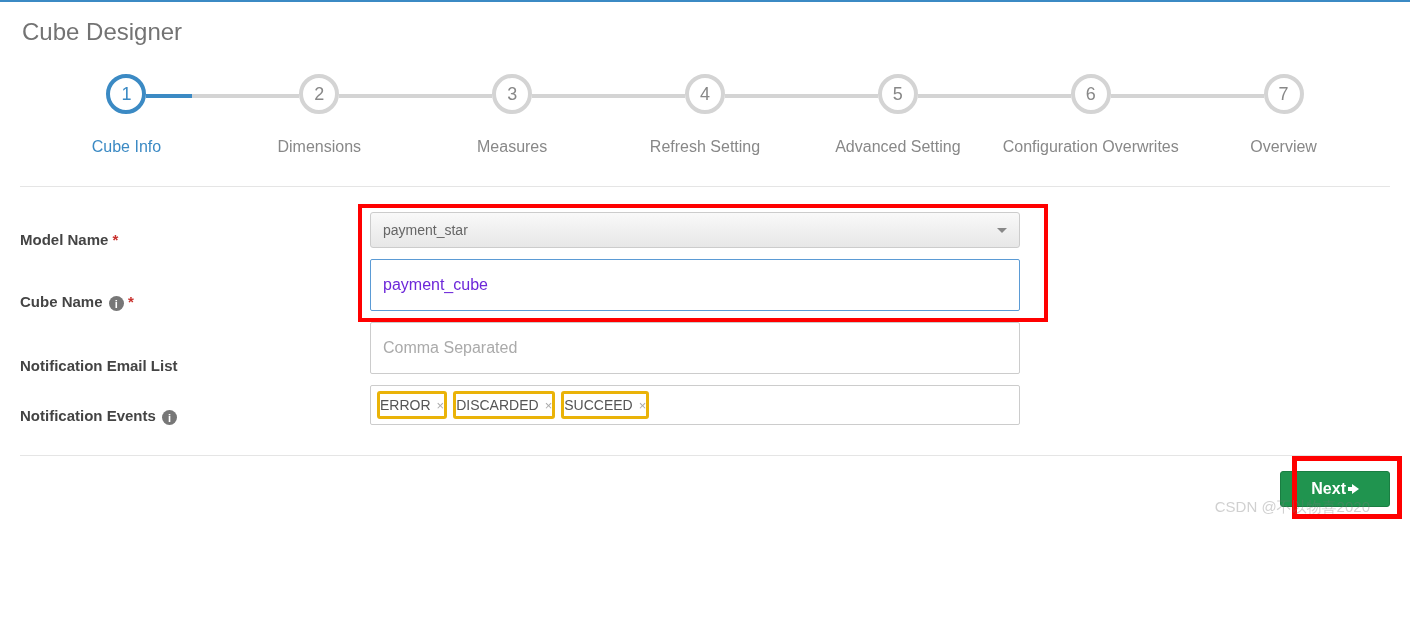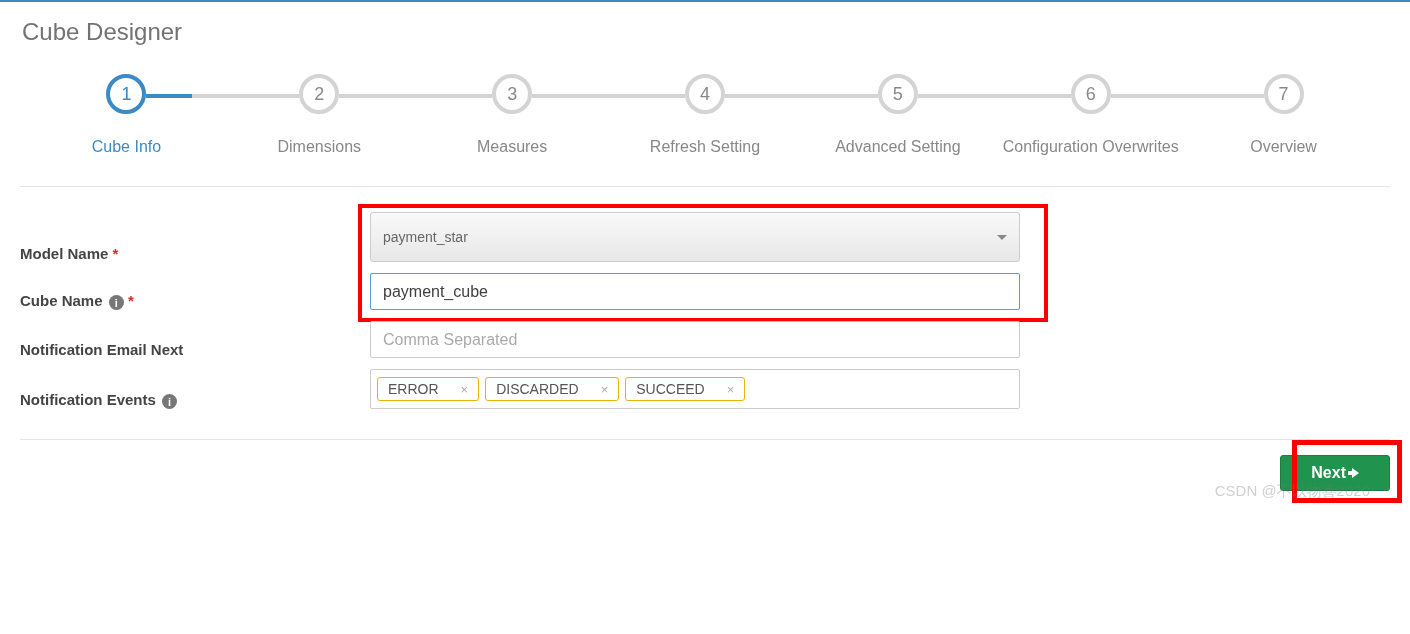--- a/index.html
+++ b/index.html
@@ -108,68 +108,68 @@
 
   .highlight-box-form {
     position: absolute;
     border: 4px solid #ff0000;
     pointer-events: none;
   }
   .hl-1 { left: 358px; top: -8px; width: 690px; height: 118px; }
 
   .select-box {
     width: 650px;
-    height: 50px;
+    height: 36px;
     border: 1px solid #ccc;
     border-radius: 3px;
     background: linear-gradient(#f9f9f9,#e7e7e7);
     display: flex;
     align-items: center;
     justify-content: space-between;
     padding: 0 12px;
     color: #666;
   }
   .caret-down {
     width: 0; height: 0;
     border-left: 5px solid transparent;
     border-right: 5px solid transparent;
     border-top: 5px solid #888;
   }
   .text-input {
     width: 650px;
-    height: 37px;
+    height: 52px;
     border: 1px solid #5b9bd5;
     border-radius: 2px;
     padding: 0 12px;
     font-size: 16px;
-    color: #404040;
+    color: #6d28d9;
     outline: none;
   }
   .text-input.plain { border-color: #ccc; }
   .text-input::placeholder { color: #aaa; }
   .tags-input {
     width: 650px;
     min-height: 40px;
     border: 1px solid #ccc;
     border-radius: 2px;
     padding: 4px 6px;
     display: flex;
     gap: 6px;
     align-items: center;
   }
   .tag {
-    border: 1px solid #eab308;
+    border: 3px solid #eab308;
     border-radius: 3px;
-    padding: 3px 10px;
+    padding: 3px 0;
     font-size: 14px;
     color: #555;
     background: #fff;
     display: flex;
     align-items: center;
-    gap: 22px;
+    gap: 6px;
   }
   .tag .x { color: #aaa; font-size: 13px; cursor: pointer; }
   .textarea {
     width: 650px;
     height: 70px;
     border: 1px solid #ccc;
     border-radius: 2px;
     resize: both;
     padding: 8px 12px;
     font-family: inherit;
@@ -301,21 +301,21 @@
       <span>Cube Name</span>
       <span class="info-icon">i</span>
       <span class="req">*</span>
     </div>
     <div class="control-wrap">
       <input type="text" class="text-input" value="payment_cube" style="">
     </div>
   </div>
 
   <div class="form-row">
-    <div class="form-label">Notification Email Next</div>
+    <div class="form-label">Notification Email List</div>
     <div class="control-wrap">
       <input type="text" class="text-input plain" placeholder="Comma Separated" style="">
     </div>
   </div>
 
   <div class="form-row">
     <div class="form-label">
       <span>Notification Events</span>
       <span class="info-icon">i</span>
     </div>

